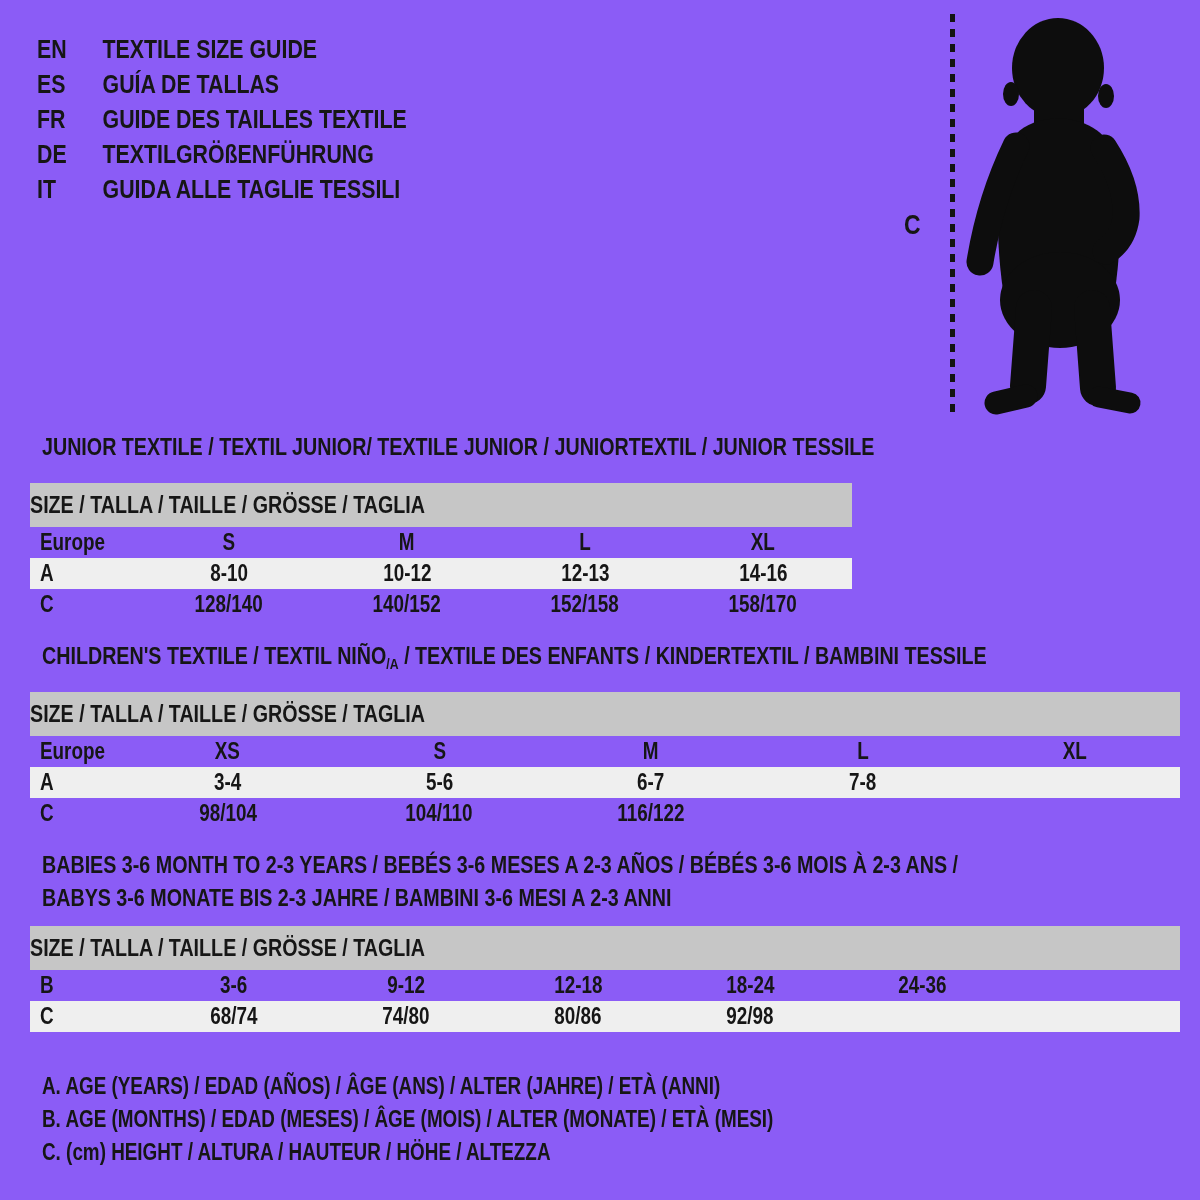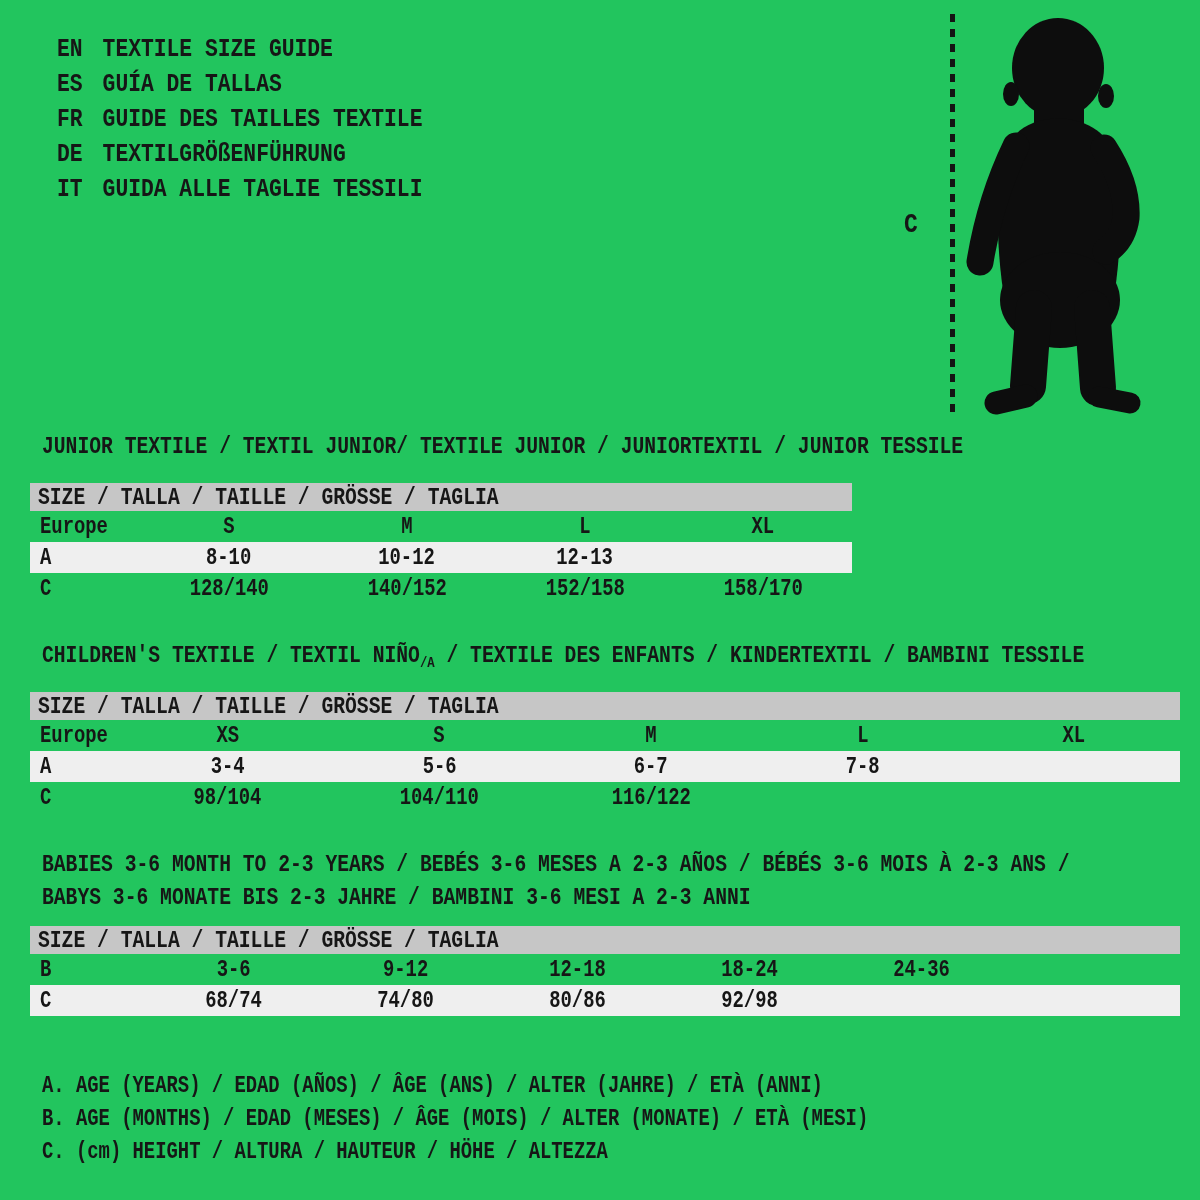--- a/index.html
+++ b/index.html
@@ -1,19 +1,19 @@
 <!DOCTYPE html>
 <html><head>
 <meta charset="utf-8">
 <style>
   html,body { margin:0; padding:0; background:#ffffff; }
   .canvas {
-    position:relative; width:1200px; height:1200px; background:#22c55e;
+    position:relative; width:1200px; height:1200px; background:#8b5cf6;
     overflow:hidden; color:#161616;
-    font-family:Liberation Mono, monospace; font-weight:700;text-align:center;
+    font-family:Liberation Sans, sans-serif; font-weight:700;
   }
   
   .lang-row {
     position:absolute; left:37px; display:flex; font-size:26px; line-height:30px;
     transform:scaleX(0.82); transform-origin:0 50%; white-space:nowrap;
   }
   .lang-code { width:80px; }
   
   .dash-line {
     position:absolute; left:950px; top:14px; width:5px; height:402px;
@@ -31,22 +31,22 @@
     transform:scaleX(0.82); transform-origin:0 50%; white-space:nowrap;
   }
   .legend-line {
     position:absolute; left:42px; font-size:23px; line-height:26px;
     transform:scaleX(0.82); transform-origin:0 50%; white-space:nowrap;
   }
   .subscript { font-size:15px; position:relative; top:5px; }
   
   .table { position:absolute; }
   .thead {
-    height:28px; background:#c6c6c6; display:flex; align-items:center;
-    padding-left:8px; box-sizing:border-box;
+    height:44px; background:#c6c6c6; display:flex; align-items:center;
+    box-sizing:border-box;
   }
   .thead .t {
     display:inline-block; font-size:24px; white-space:nowrap;
     transform:scaleX(0.82); transform-origin:0 50%;
   }
   .trow { display:grid; height:31px; align-items:stretch; }
   .trow.alt { background:#efefef; }
   .cell {
     display:flex; justify-content:center; align-items:center;
     height:100%; font-size:23px;
@@ -134,20 +134,23 @@
         </div>
       <div class="cell">
           <span class="t">8-10</span>
         </div>
       <div class="cell">
           <span class="t">10-12</span>
         </div>
       <div class="cell">
           <span class="t">12-13</span>
         </div>
+      <div class="cell">
+          <span class="t">14-16</span>
+        </div>
     </div>
     <div class="trow" style="grid-template-columns:110px repeat(4,1fr);">
       <div class="cell label">
           <span class="t">C</span>
         </div>
       <div class="cell">
           <span class="t">128/140</span>
         </div>
       <div class="cell">
           <span class="t">140/152</span>

